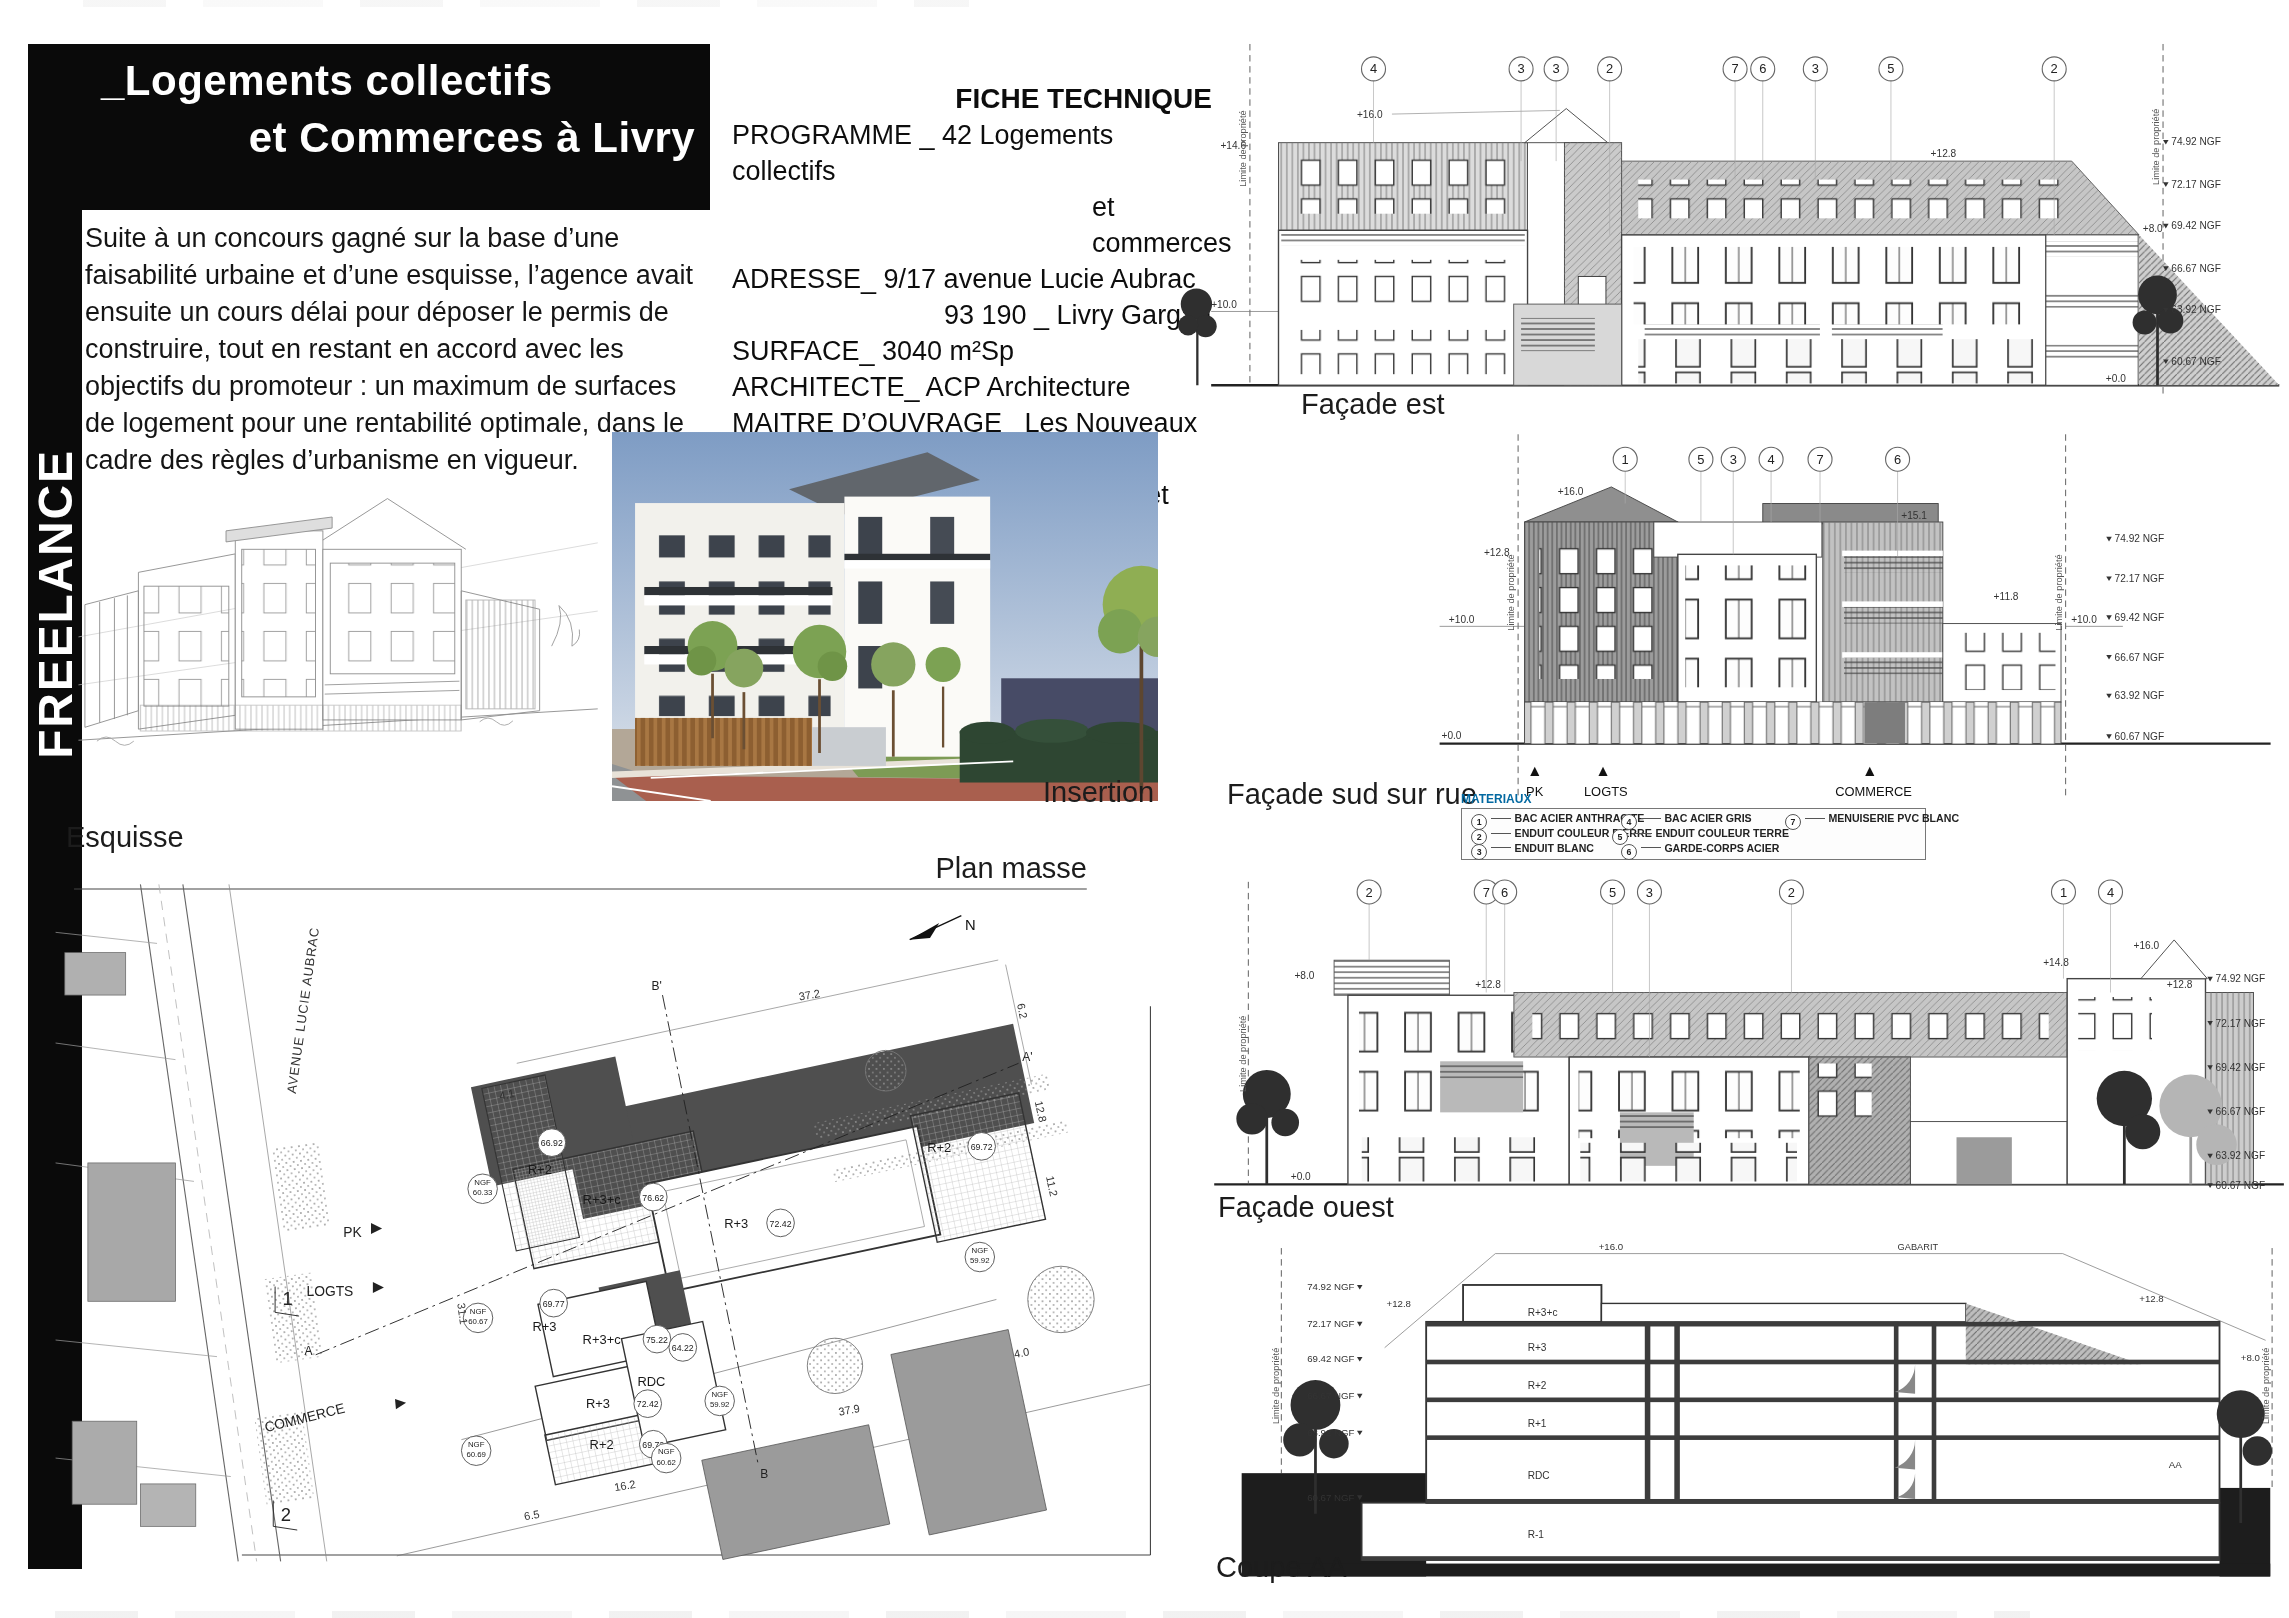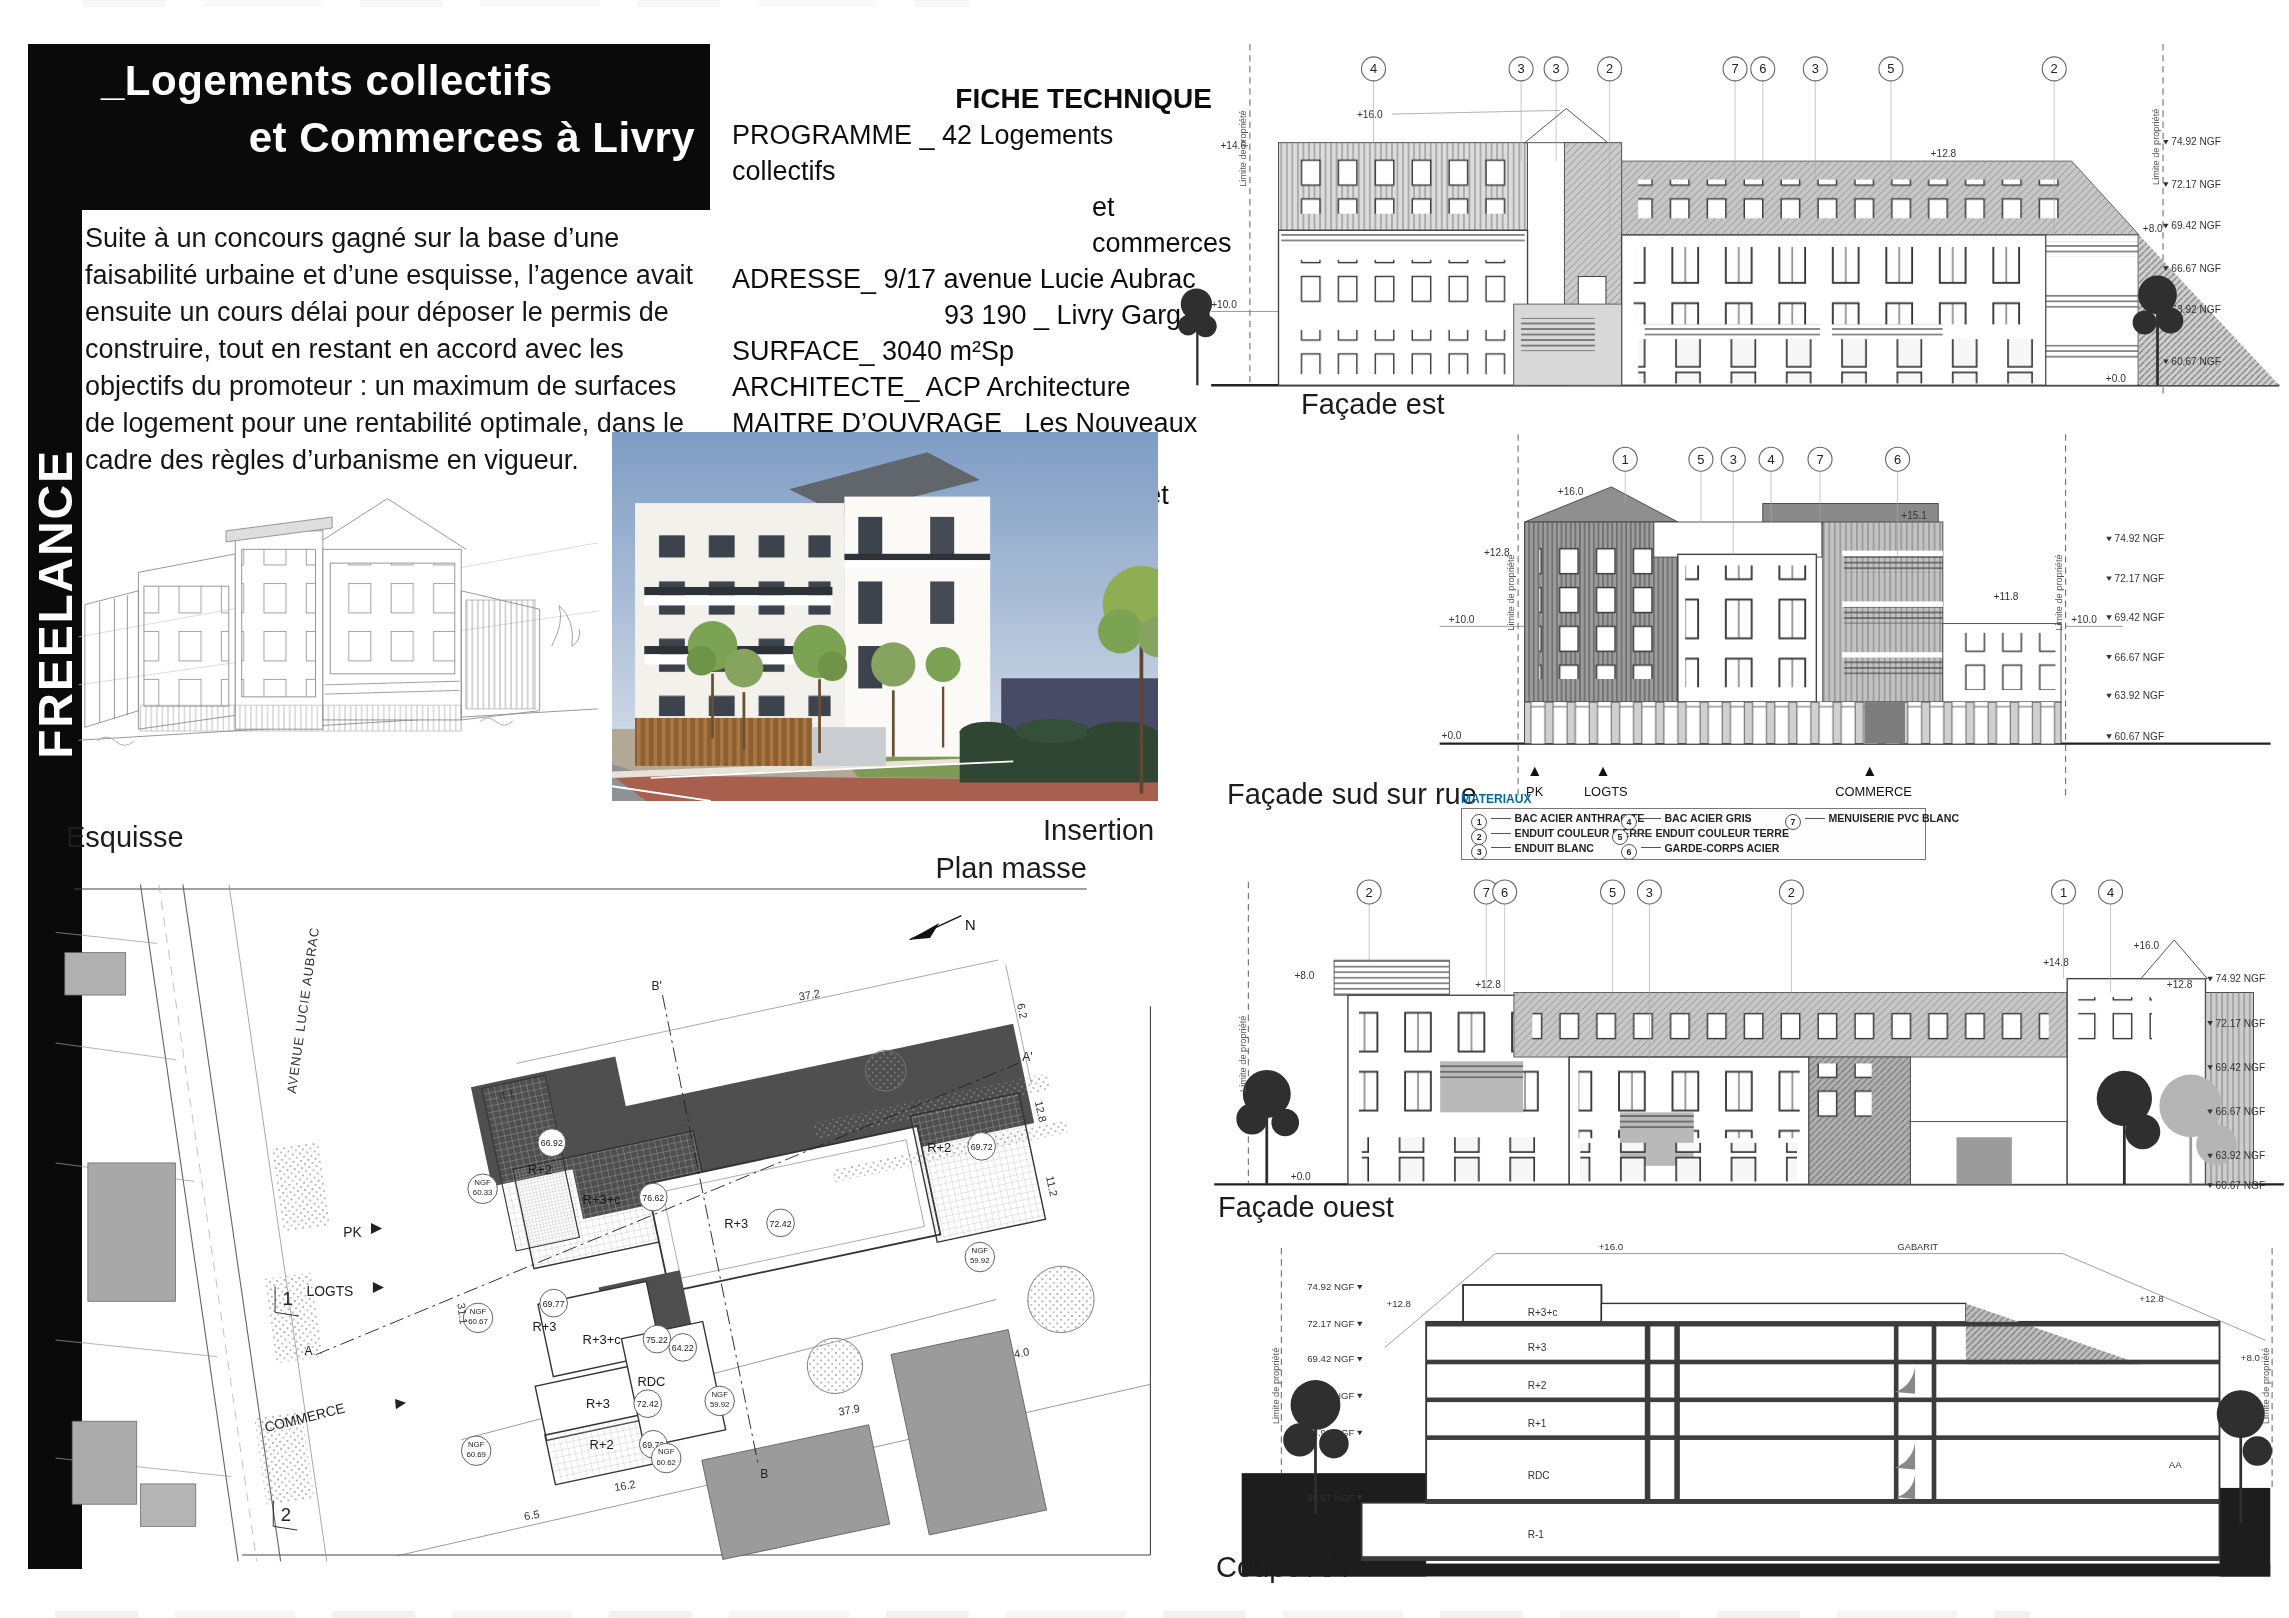--- a/index.html
+++ b/index.html
@@ -189,21 +189,21 @@
       <line x1="1022" y1="744" x2="1022" y2="810" stroke="#6b4f33" stroke-width="2.5"></line>
         <circle cx="1022" cy="720" r="19" fill="#7ca253"></circle>
       <line x1="1237" y1="700" x2="1237" y2="860" stroke="#5d4630" stroke-width="4"></line>
         <circle cx="1237" cy="655" r="42" fill="#8fae53"></circle>
         <circle cx="1214" cy="684" r="24" fill="#7ca253"></circle>
         <circle cx="1255" cy="690" r="22" fill="#86a45f"></circle>
       <line x1="705" y1="843" x2="1098" y2="825" stroke="#ffffff" stroke-width="2"></line>
       <line x1="663" y1="852" x2="770" y2="868" stroke="#ffffff" stroke-width="2"></line>
     </g>
   </svg>
-  <div class="abs caption" style="left:1043px;top:814px">Insertion</div>
+  <div class="abs caption" style="left:1043px;top:776px">Insertion</div>
 
   <div class="abs caption" style="left:932px;top:852px;width:155px;text-align:right">Plan masse</div>
   <svg class="panel" style="left:55px;top:877px" width="1108" height="701" viewBox="60 950 1200 760">
     <g stroke="#444" stroke-width="1.2" fill="none">
       <line x1="80" y1="963" x2="1178" y2="963"></line>
       <line x1="1247" y1="1090" x2="1247" y2="1685"></line>
       <line x1="262" y1="1685" x2="1247" y2="1685"></line>
     </g>
     <g>
       <line x1="152" y1="958" x2="258" y2="1692" stroke="#666" stroke-width="1.2"></line>

